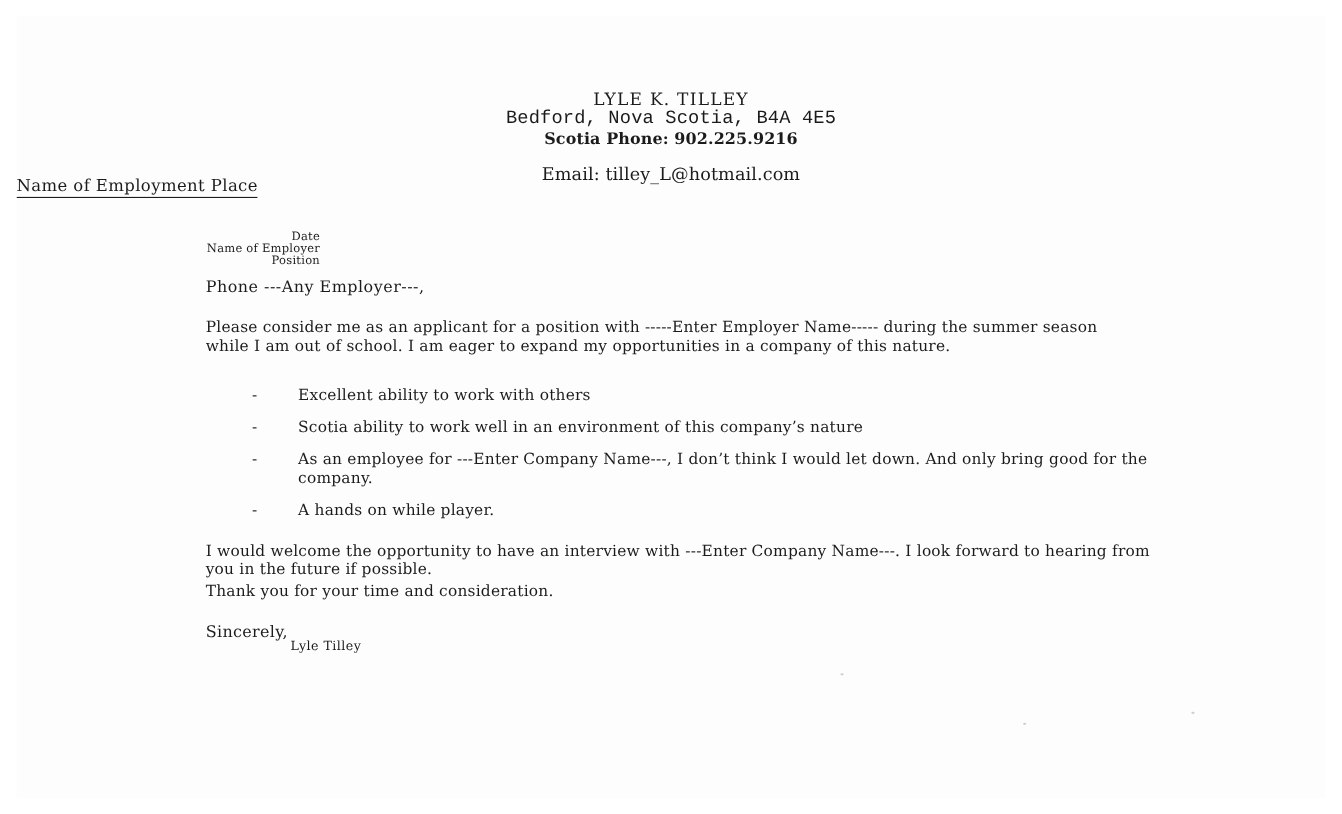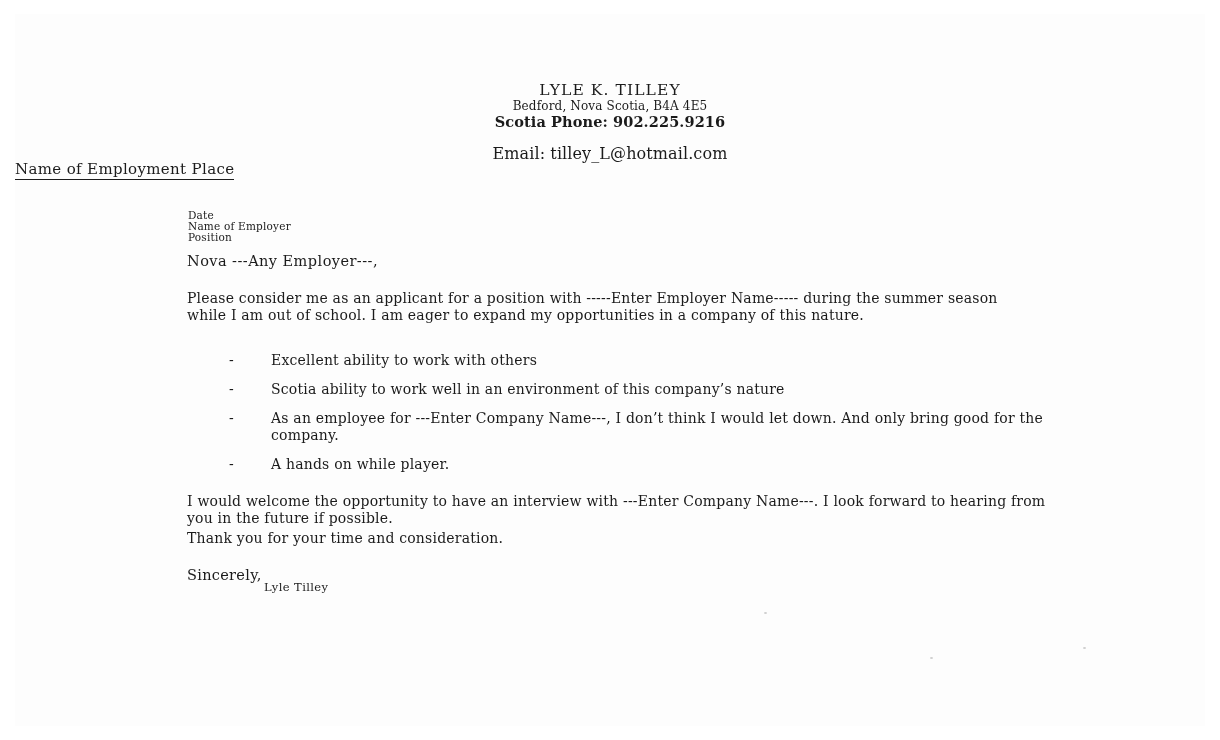--- a/index.html
+++ b/index.html
@@ -43,24 +43,25 @@
     text-align: center;
     line-height: 1.06;
   }
   .lh-name {
     font-size: 15.5px;
     font-weight: normal;
     letter-spacing: 1.1px;
     white-space: nowrap;
   }
   .lh-addr {
-    font-size: 12px;
+    font-size: 17px;
     letter-spacing: 0.15px;
     margin-top: 2px;
     white-space: nowrap;
+    font-family: Liberation Mono, monospace;
   }
   .lh-phone {
     font-size: 14.5px;
     font-weight: bold;
     letter-spacing: 0.1px;
     margin-top: 1px;
     white-space: nowrap;
   }
   .lh-email {
     font-size: 16px;
@@ -87,21 +88,21 @@
 
   
   .addr-block {
     position: absolute;
     left: 173px;
     top: 196px;
     font-size: 10.5px;
     line-height: 1.06;
     letter-spacing: 0.2px;
   }
-  .addr-block div { white-space: nowrap; }
+  .addr-block div { white-space: nowrap; text-align: right; }
 
   .salutation {
     position: absolute;
     left: 172px;
     top: 239px;
     font-size: 14.5px;
     letter-spacing: 0.45px;
     white-space: nowrap;
   }
 
@@ -180,21 +181,21 @@
     <div class="subject-wrap">
       <span class="subject">Name of Employment Place</span>
     </div>
 
     <div class="addr-block">
       <div>Date</div>
       <div>Name of Employer</div>
       <div>Position</div>
     </div>
 
-    <div class="salutation">Nova ---Any Employer---,</div>
+    <div class="salutation">Phone ---Any Employer---,</div>
 
     <div class="para" id="para-intro">Please consider me as an applicant for a position with -----Enter Employer Name----- during the summer season while I am out of school. I am eager to expand my opportunities in a company of this nature.</div>
 
     <div class="bullets">
       <div class="bullet-row">
         <span class="bullet-dash">-</span>
         <span>Excellent ability to work with others</span>
       </div>
       <div class="bullet-row">
         <span class="bullet-dash">-</span>

